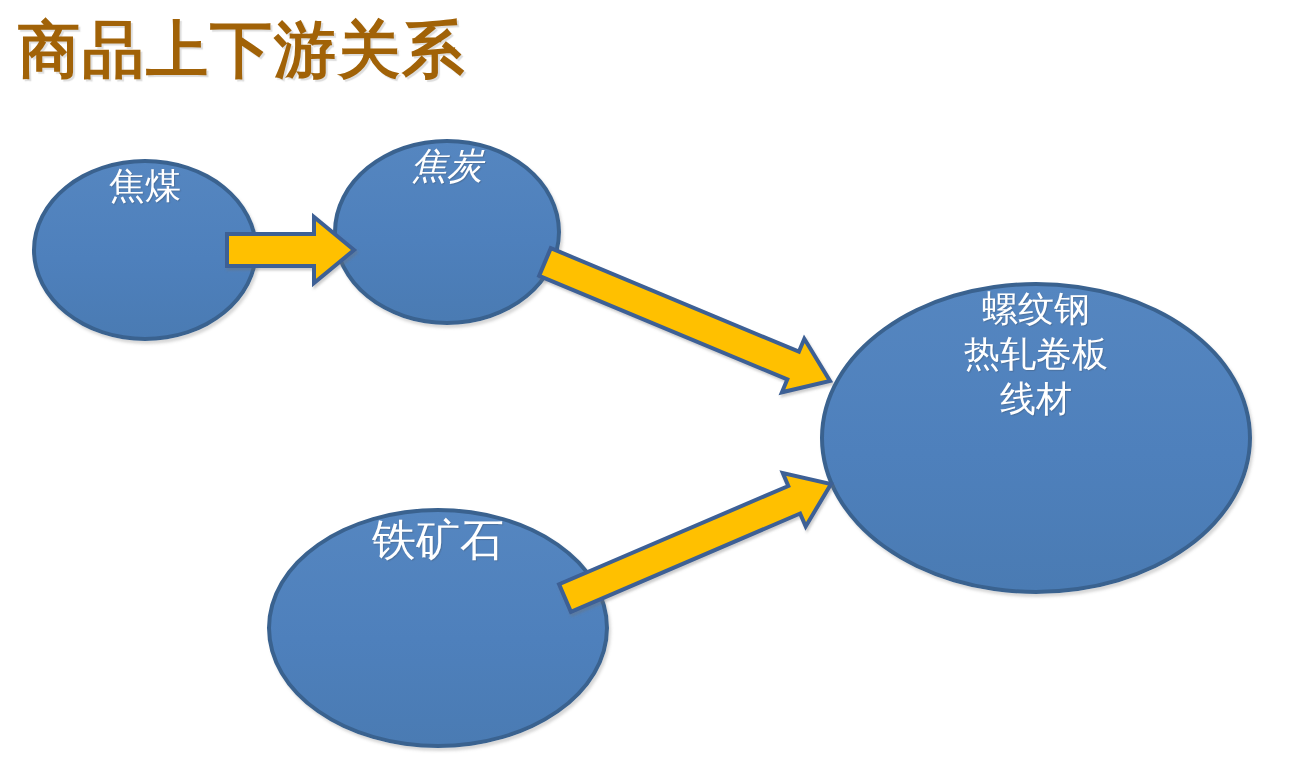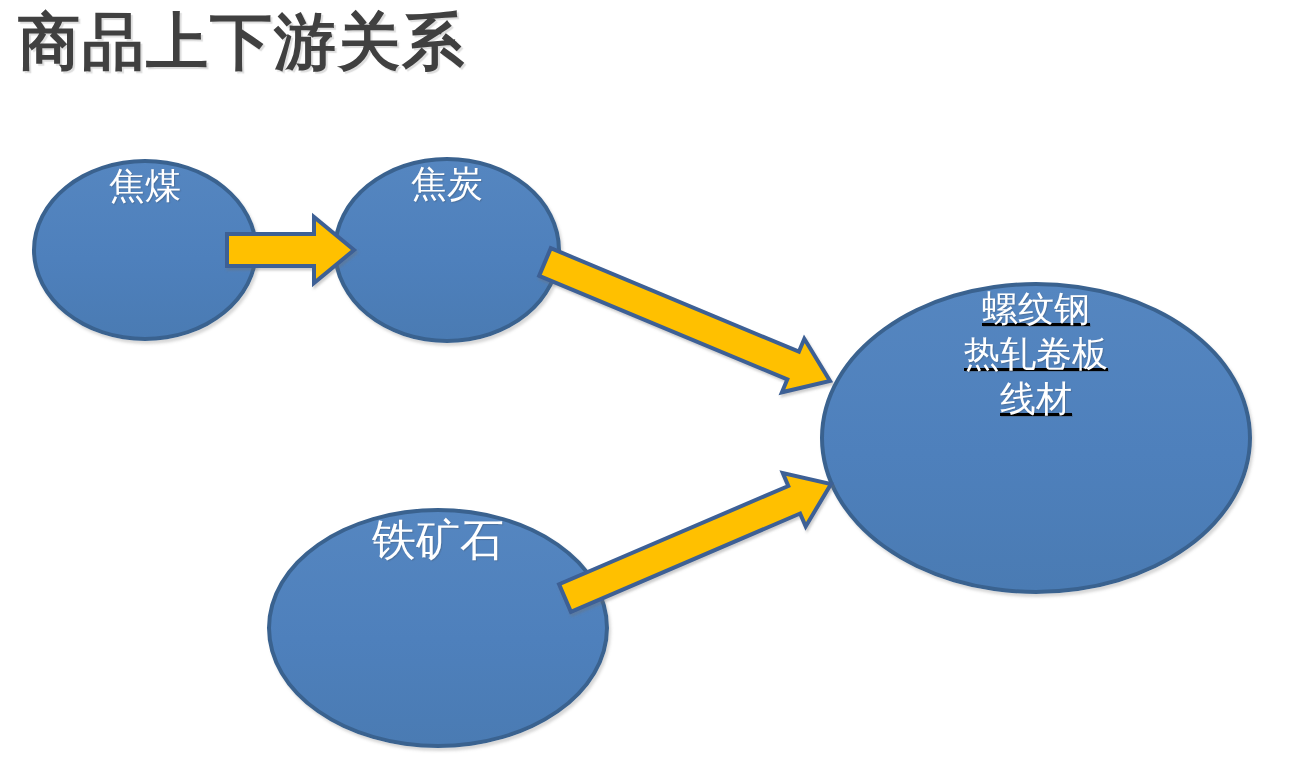--- a/index.html
+++ b/index.html
@@ -56,39 +56,39 @@
     width: 1292px;
     height: 771px;
     z-index: 2;
     pointer-events: none;
   }
 </style>
 </head>
 <body>
 
 <div class="slide">
-  <div class="slide-title" style="color: #404040;">商品上下游关系</div>
+  <div class="slide-title" style="color: #a16207; margin-top: 8px;">商品上下游关系</div>
 
   <div class="nodes-layer">
       <div class="node" style="left: 32px; top: 159px; width: 226px; height: 182px; background: linear-gradient(rgb(85, 134, 192) 0%, rgb(78, 128, 188) 55%, rgb(74, 123, 179) 100%); border-color: rgb(58, 98, 143);">
         <div class="node-label" style="font-size: 36px; color: rgb(255, 255, 255);">
           <div>焦煤</div>
         </div>
       </div>
-      <div class="node" style="left: 333px; top: 157px; width: 228px; height: 186px; background: linear-gradient(rgb(85, 134, 192) 0%, rgb(78, 128, 188) 55%, rgb(74, 123, 179) 100%); border-color: rgb(58, 98, 143);">
+      <div class="node" style="left: 333px; top: 139px; width: 228px; height: 186px; background: linear-gradient(rgb(85, 134, 192) 0%, rgb(78, 128, 188) 55%, rgb(74, 123, 179) 100%); border-color: rgb(58, 98, 143); font-style: italic;">
         <div class="node-label" style="font-size: 36px; color: rgb(255, 255, 255);">
           <div>焦炭</div>
         </div>
       </div>
       <div class="node" style="left: 267px; top: 508px; width: 342px; height: 240px; background: linear-gradient(rgb(85, 134, 192) 0%, rgb(78, 128, 188) 55%, rgb(74, 123, 179) 100%); border-color: rgb(58, 98, 143);">
         <div class="node-label" style="font-size: 44px; color: rgb(255, 255, 255);">
           <div>铁矿石</div>
         </div>
       </div>
-      <div class="node" style="left: 820px; top: 282px; width: 432px; height: 312px; background: linear-gradient(rgb(85, 134, 192) 0%, rgb(78, 128, 188) 55%, rgb(74, 123, 179) 100%); border-color: rgb(58, 98, 143); text-decoration: underline;">
+      <div class="node" style="left: 820px; top: 282px; width: 432px; height: 312px; background: linear-gradient(rgb(85, 134, 192) 0%, rgb(78, 128, 188) 55%, rgb(74, 123, 179) 100%); border-color: rgb(58, 98, 143);">
         <div class="node-label" style="font-size: 36px; color: rgb(255, 255, 255);">
           <div>螺纹钢</div>
           <div>热轧卷板</div>
           <div>线材</div>
         </div>
       </div>
     </div>
 
   <svg class="arrows-layer" viewBox="0 0 1292 771" xmlns="http://www.w3.org/2000/svg">
     <defs>

